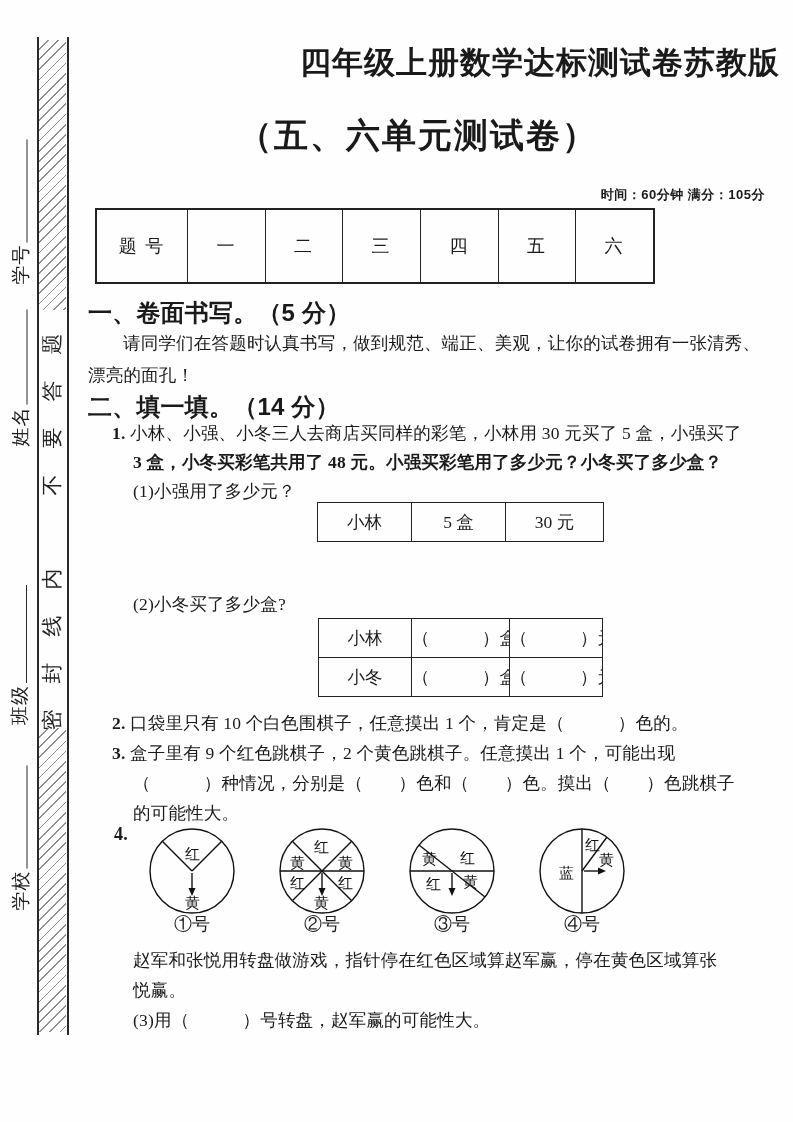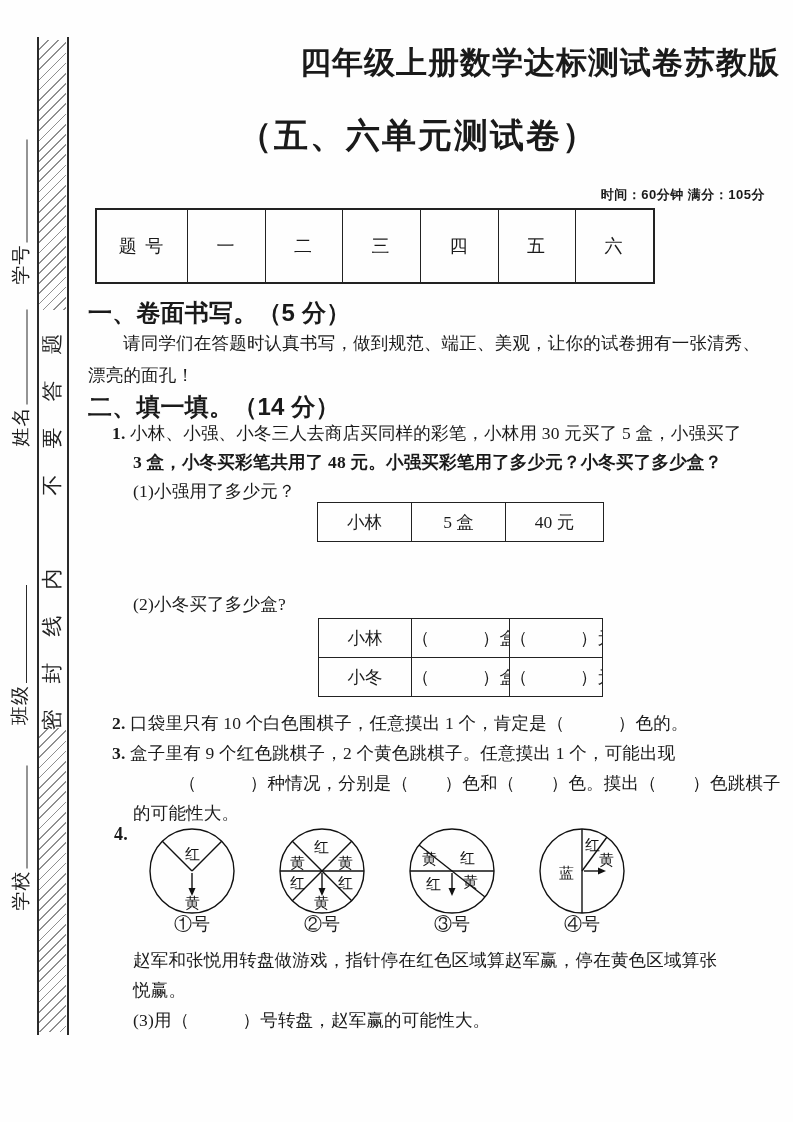--- a/index.html
+++ b/index.html
@@ -113,21 +113,21 @@
 
 <div class="tl" style="left:112px;top:421px;"><span class="qn">1.</span> <span>小林、小强、小冬三人去商店买同样的彩笔，小林用 30 元买了 5 盒，小强买了</span></div>
 <div class="tl" style="left:133px;top:450px;font-weight:bold;">3 盒，小冬买彩笔共用了 48 元。小强买彩笔用了多少元？小冬买了多少盒？</div>
 <div class="tl" style="left:133px;top:479px;">(1)小强用了多少元？</div>
 
 <table class="q-table" style="left:317px;top:502px;width:287px;">
   <tbody>
       <tr>
     <td style="width:93px;">小林</td>
     <td style="width:93px;">5 盒</td>
-    <td>40 元</td>
+    <td>30 元</td>
   </tr>
 </tbody>
   </table>
 
 <div class="tl" style="left:133px;top:592px;">(2)小冬买了多少盒?</div>
 
 <table class="q-table" style="left:318px;top:618px;width:285px;">
   <tbody>
       <tr>
     <td style="width:92px;">小林</td>
@@ -137,21 +137,21 @@
   <tr>
     <td>小冬</td>
     <td>（　　　）盒</td>
     <td>（　　　）元</td>
   </tr>
 </tbody>
   </table>
 
 <div class="tl" style="left:112px;top:711px;"><span class="qn">2.</span> <span>口袋里只有 10 个白色围棋子，任意摸出 1 个，肯定是（　　　）色的。</span></div>
 <div class="tl" style="left:112px;top:741px;"><span class="qn">3.</span> <span>盒子里有 9 个红色跳棋子，2 个黄色跳棋子。任意摸出 1 个，可能出现</span></div>
-<div class="tl" style="left:133px;top:771px;margin-left:46px;">（　　　）种情况，分别是（　　）色和（　　）色。摸出（　　）色跳棋子</div>
+<div class="tl" style="left:133px;top:771px;">（　　　）种情况，分别是（　　）色和（　　）色。摸出（　　）色跳棋子</div>
 <div class="tl" style="left:133px;top:801px;">的可能性大。</div>
 
 <div class="tl qn" style="left:114px;top:824px;font-size:18px;">4.</div>
 
 <svg class="spinner" style="left:147px;" width="90" height="90" viewBox="0 0 90 90">
   <circle class="shape" cx="45" cy="45" r="42"></circle>
   <line class="shape" x1="45" y1="45" x2="15.3" y2="15.3"></line>
   <line class="shape" x1="45" y1="45" x2="74.7" y2="15.3"></line>
   <line class="shape" x1="45" y1="47" x2="45" y2="63"></line>
   <polygon points="45,70 41.5,62 48.5,62" fill="#111"></polygon>

